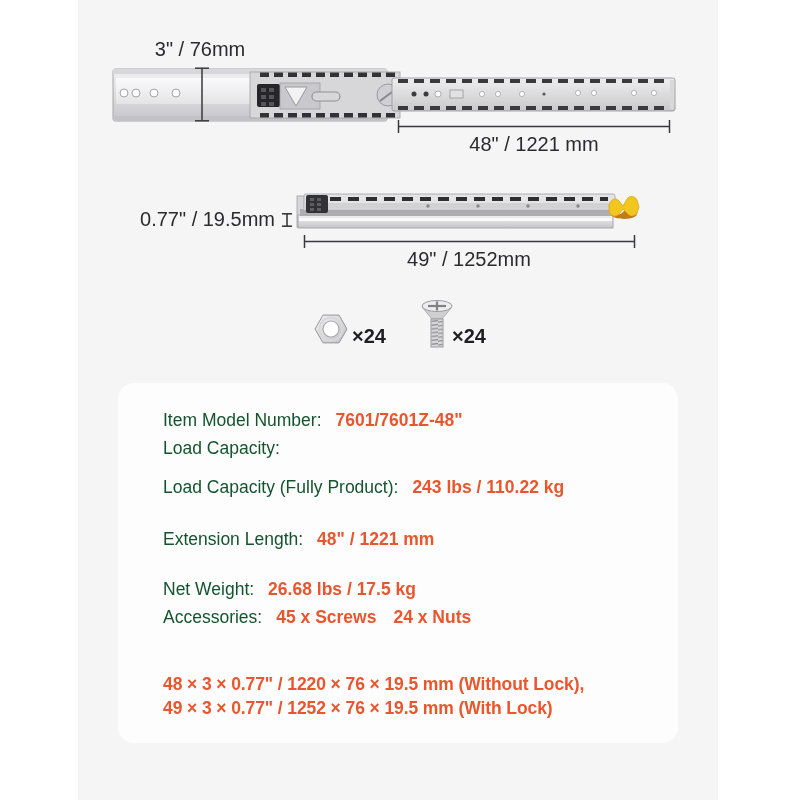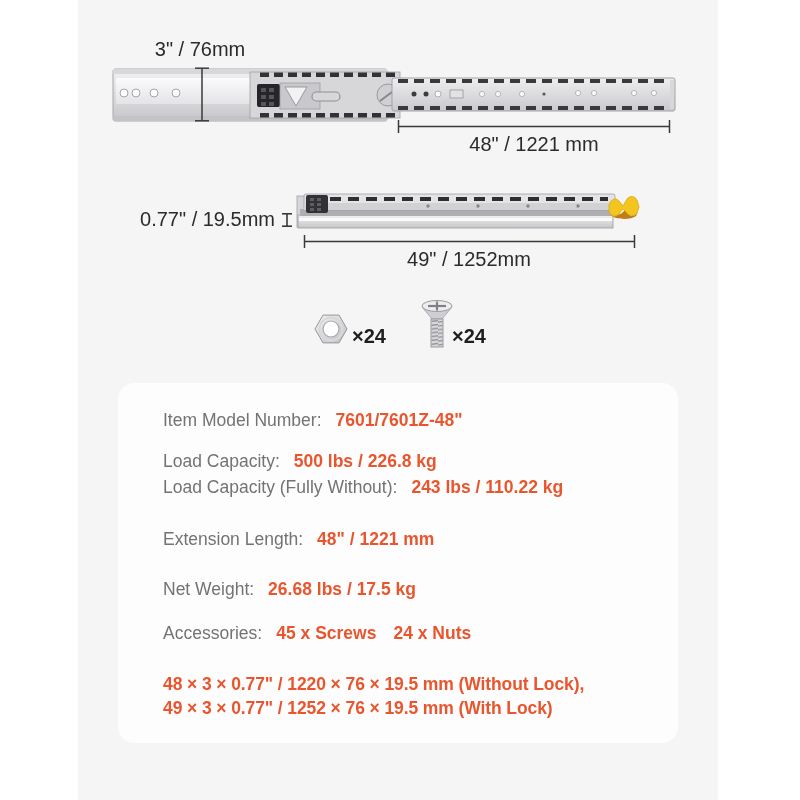--- a/index.html
+++ b/index.html
@@ -5,21 +5,21 @@
   html,body{margin:0;padding:0;}
   body{width:800px;height:800px;background:#ffffff;font-family:"Liberation Sans",sans-serif;}
   .canvas{position:relative;width:800px;height:800px;background:#ffffff;overflow:hidden;}
   .photo-strip{position:absolute;left:78px;top:0;width:640px;height:800px;background:#F5F5F6;}
   .illustration{position:absolute;left:0;top:0;}
   .dim-text{font:400 20px "Liberation Sans",sans-serif;fill:#2b2b2d;}
   .count-text{font:700 20px "Liberation Sans",sans-serif;fill:#1f1f21;}
   .spec-panel{position:absolute;left:40px;top:383px;width:560px;height:360px;background:#FDFDFE;border-radius:16px;}
   .spec-row{position:absolute;left:45px;display:flex;column-gap:14px;white-space:nowrap;
             font-size:17.5px;line-height:21px;color:#1d1d1f;}
-  .spec-label{font-weight:400;color:#737373;text-align:center;}
+  .spec-label{font-weight:400;color:#14532d;text-align:center;}
   .spec-value{font-weight:700;color:#E9562E;}
   .spec-value + .spec-value{margin-left:3px;}
   .pd-lines{position:absolute;left:45px;top:290px;font-size:17.5px;line-height:23.5px;
             font-weight:700;color:#E9562E;white-space:nowrap;letter-spacing:-0.1px;}
 </style>
 </head>
 <body>
 
 <div class="canvas">
   <div class="photo-strip">
@@ -181,37 +181,36 @@
         </g>
         <text class="count-text" x="374" y="343" text-anchor="start">×24</text>
       </g>
     </svg>
 
     <div class="spec-panel">
       <div class="spec-row" style="top:27px">
         <span class="spec-label">Item Model Number:</span>
         <span class="spec-value">7601/7601Z-48"</span>
       </div>
-      <div class="spec-row" style="top:68px">
+      <div class="spec-row" style="top:55px">
         <span class="spec-label">Load Capacity:</span>
-        <span class="spec-value">500 lbs / 226.8 kg</span>
       </div>
       <div class="spec-row" style="top:94px">
-        <span class="spec-label">Load Capacity (Fully Without):</span>
+        <span class="spec-label">Load Capacity (Fully Product):</span>
         <span class="spec-value">243 lbs / 110.22 kg</span>
       </div>
       <div class="spec-row" style="top:146px">
         <span class="spec-label">Extension Length:</span>
         <span class="spec-value">48" / 1221 mm</span>
       </div>
       <div class="spec-row" style="top:196px">
         <span class="spec-label">Net Weight:</span>
         <span class="spec-value">26.68 lbs / 17.5 kg</span>
       </div>
-      <div class="spec-row" style="top:240px">
+      <div class="spec-row" style="top:224px">
         <span class="spec-label">Accessories:</span>
         <span class="spec-value">45 x Screws</span>
         <span class="spec-value">24 x Nuts</span>
       </div>
       <div class="pd-lines">
         <div>48 × 3 × 0.77" / 1220 × 76 × 19.5 mm (Without Lock),</div>
         <div>49 × 3 × 0.77" / 1252 × 76 × 19.5 mm (With Lock)</div>
       </div>
     </div>
 

